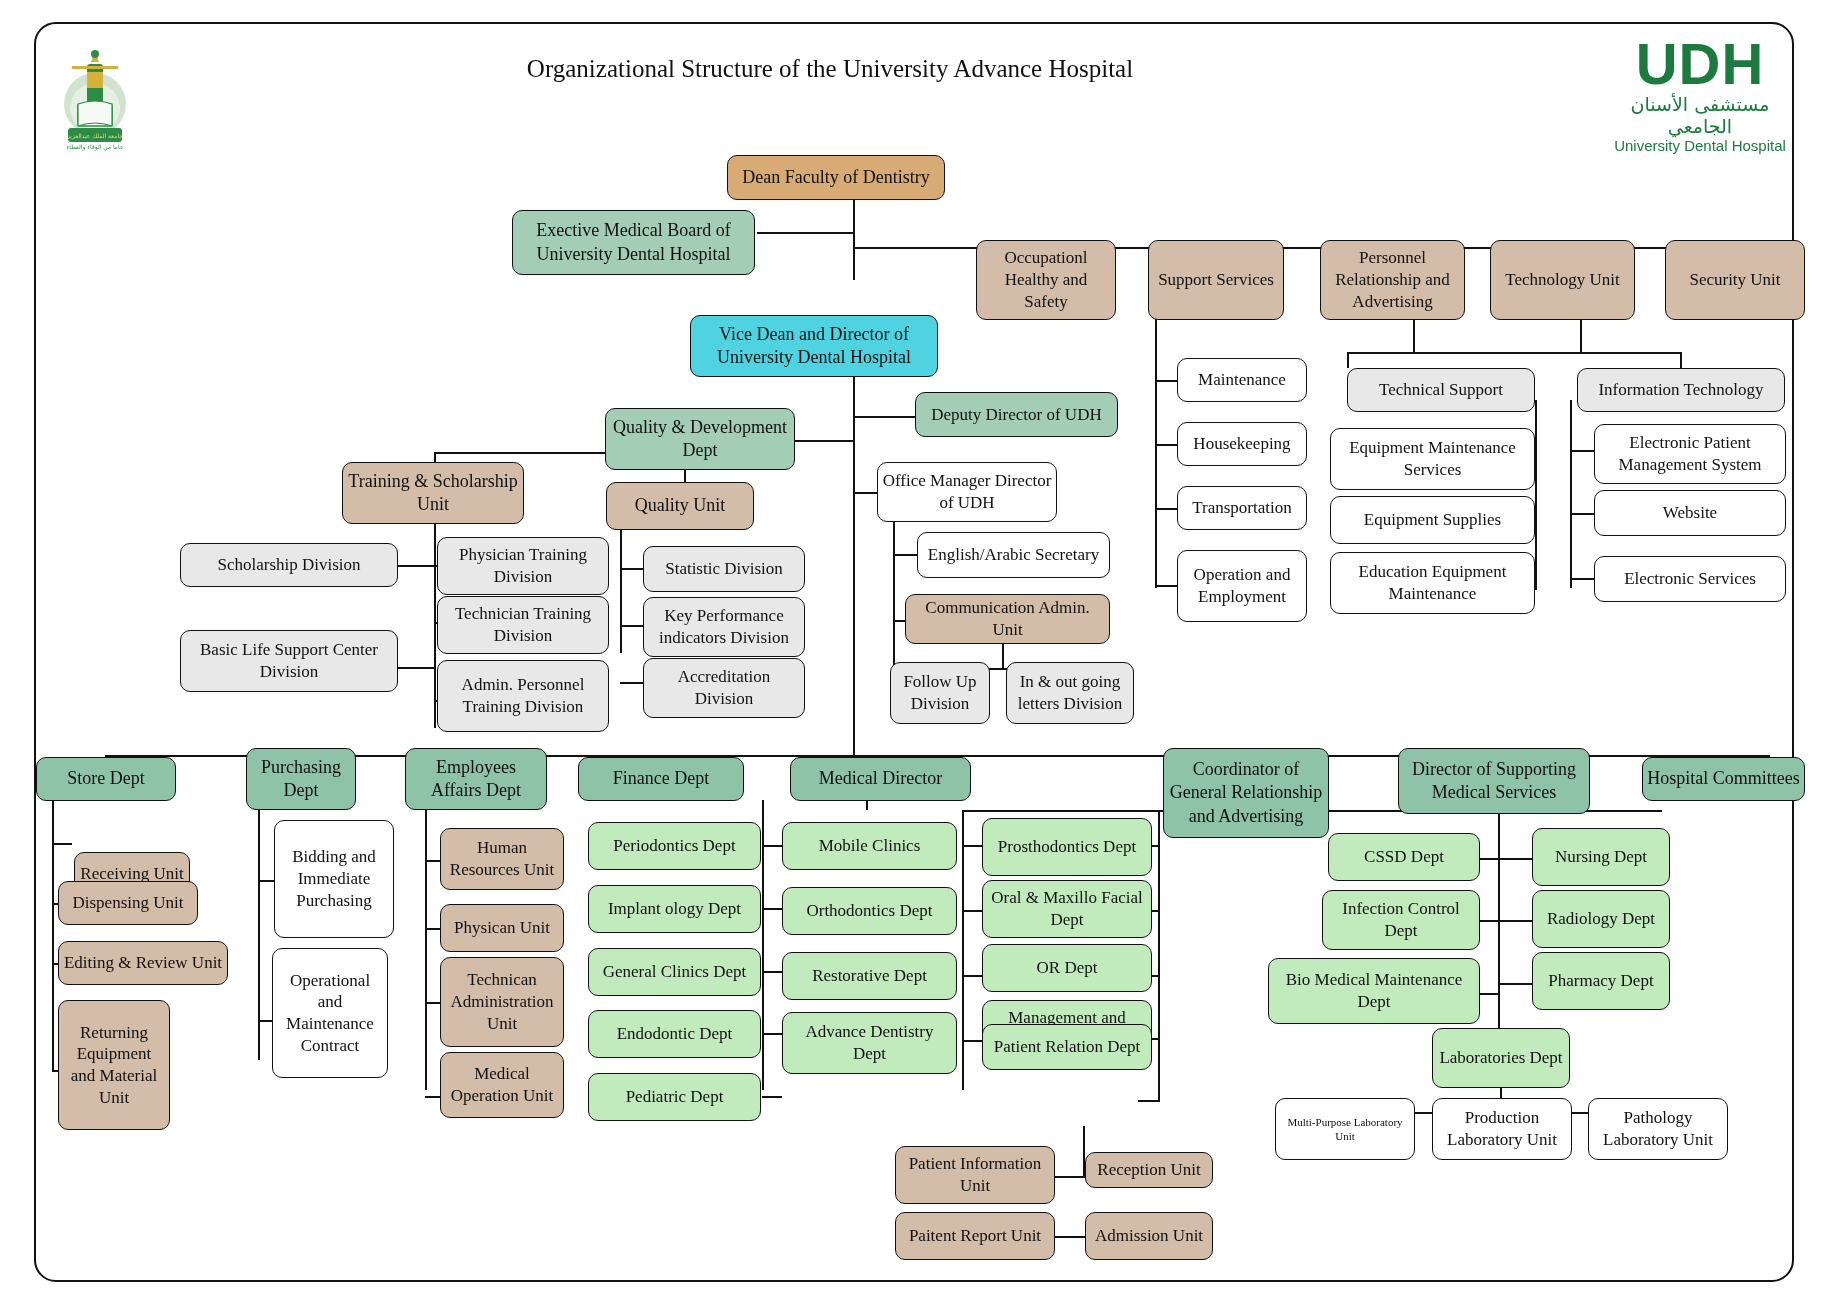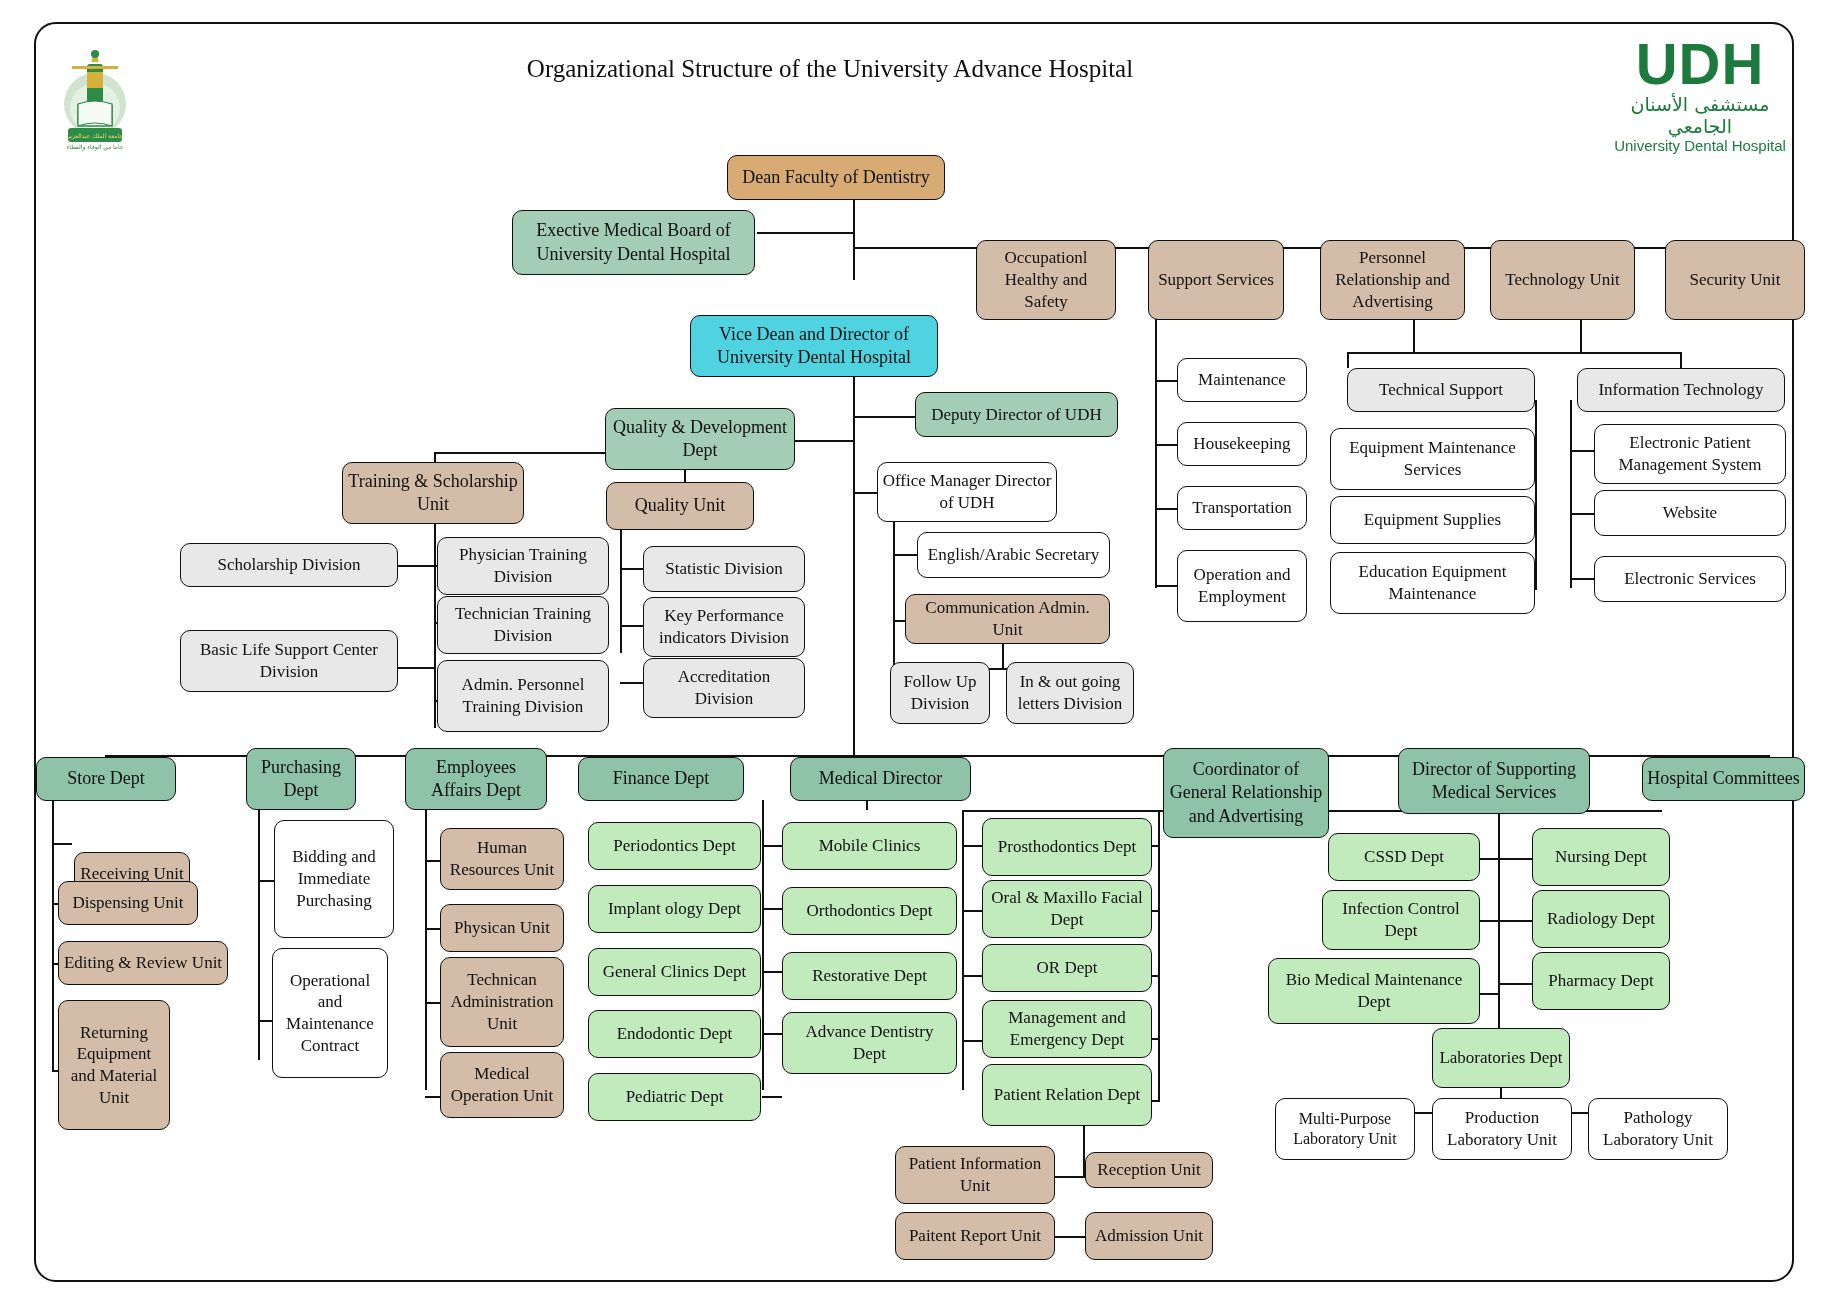--- a/index.html
+++ b/index.html
@@ -265,35 +265,35 @@
   <div class="node c-dgreen" style="left:790px;top:757px;width:181px;height:44px;font-size:18px;">Medical Director</div>
   <div class="node c-lgreen" style="left:782px;top:822px;width:175px;height:48px;font-size:17px;">Mobile Clinics</div>
   <div class="node c-lgreen" style="left:782px;top:887px;width:175px;height:48px;font-size:17px;">Orthodontics Dept</div>
   <div class="node c-lgreen" style="left:782px;top:952px;width:175px;height:48px;font-size:17px;">Restorative Dept</div>
   <div class="node c-lgreen" style="left:782px;top:1012px;width:175px;height:62px;font-size:17px;">Advance Dentistry Dept</div>
 
   <div class="node c-lgreen" style="left:982px;top:818px;width:170px;height:58px;font-size:17px;">Prosthodontics Dept</div>
   <div class="node c-lgreen" style="left:982px;top:880px;width:170px;height:58px;font-size:17px;">Oral &amp; Maxillo Facial Dept</div>
   <div class="node c-lgreen" style="left:982px;top:944px;width:170px;height:48px;font-size:17px;">OR Dept</div>
   <div class="node c-lgreen" style="left:982px;top:1000px;width:170px;height:58px;font-size:17px;">Management and Emergency Dept</div>
-  <div class="node c-lgreen" style="left:982px;top:1064px;width:170px;height:62px;font-size:17px;">Patient Relation Dept</div>
+  <div class="node c-lgreen" style="left:982px;top:1024px;width:170px;height:46px;font-size:17px;">Patient Relation Dept</div>
 
   <div class="node c-beige" style="left:895px;top:1146px;width:160px;height:58px;font-size:17px;">Patient Information Unit</div>
   <div class="node c-beige" style="left:895px;top:1212px;width:160px;height:48px;font-size:17px;">Paitent Report Unit</div>
   <div class="node c-beige" style="left:1085px;top:1152px;width:128px;height:36px;font-size:17px;">Reception Unit</div>
   <div class="node c-beige" style="left:1085px;top:1212px;width:128px;height:48px;font-size:17px;">Admission Unit</div>
 
   <div class="node c-dgreen" style="left:1163px;top:748px;width:166px;height:90px;font-size:18px;">Coordinator of General Relationship and Advertising</div>
   <div class="node c-dgreen" style="left:1398px;top:748px;width:192px;height:66px;font-size:18px;">Director of Supporting Medical Services</div>
   <div class="node c-dgreen" style="left:1642px;top:757px;width:163px;height:44px;font-size:18px;">Hospital Committees</div>
 
   <div class="node c-lgreen" style="left:1328px;top:833px;width:152px;height:48px;font-size:17px;">CSSD Dept</div>
   <div class="node c-lgreen" style="left:1322px;top:890px;width:158px;height:60px;font-size:17px;">Infection Control Dept</div>
   <div class="node c-lgreen" style="left:1268px;top:958px;width:212px;height:66px;font-size:17px;">Bio Medical Maintenance Dept</div>
   <div class="node c-lgreen" style="left:1532px;top:828px;width:138px;height:58px;font-size:17px;">Nursing Dept</div>
   <div class="node c-lgreen" style="left:1532px;top:890px;width:138px;height:58px;font-size:17px;">Radiology Dept</div>
   <div class="node c-lgreen" style="left:1532px;top:952px;width:138px;height:58px;font-size:17px;">Pharmacy Dept</div>
   <div class="node c-lgreen" style="left:1432px;top:1028px;width:138px;height:60px;font-size:17px;">Laboratories Dept</div>
 
-  <div class="node c-white" style="left:1275px;top:1098px;width:140px;height:62px;font-size:16px;">Multi-Purpose Laboratory Unit</div>
+  <div class="node c-white" style="left:1275px;top:1098px;width:140px;height:62px;font-size:11px;">Multi-Purpose Laboratory Unit</div>
   <div class="node c-white" style="left:1432px;top:1098px;width:140px;height:62px;font-size:17px;">Production Laboratory Unit</div>
   <div class="node c-white" style="left:1588px;top:1098px;width:140px;height:62px;font-size:17px;">Pathology Laboratory Unit</div>
 </div>
 
 </body></html>

